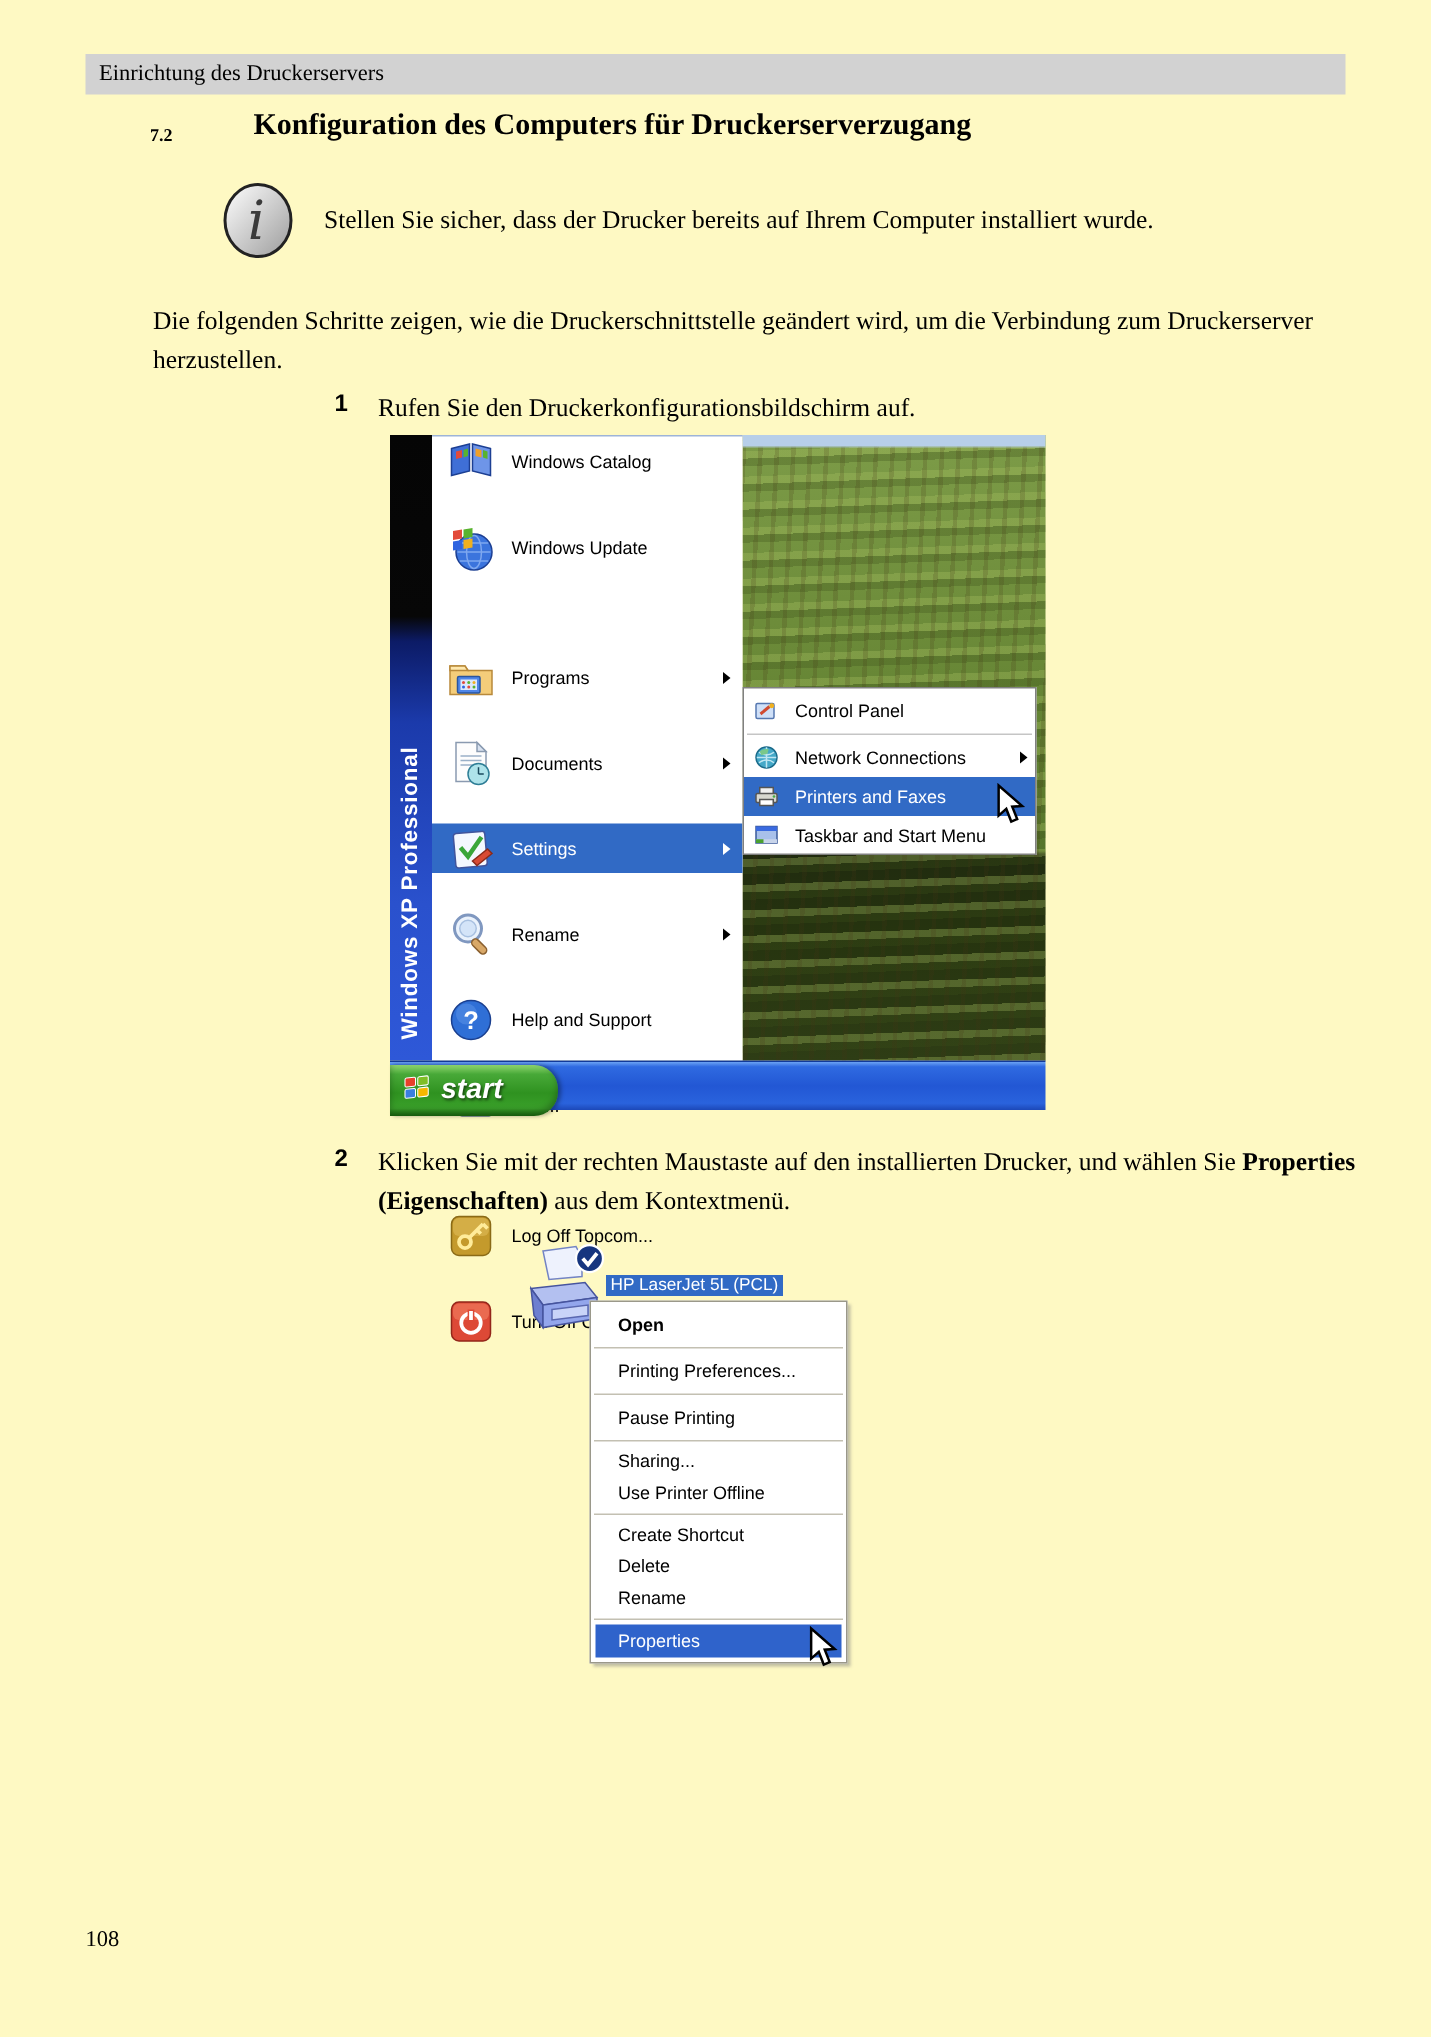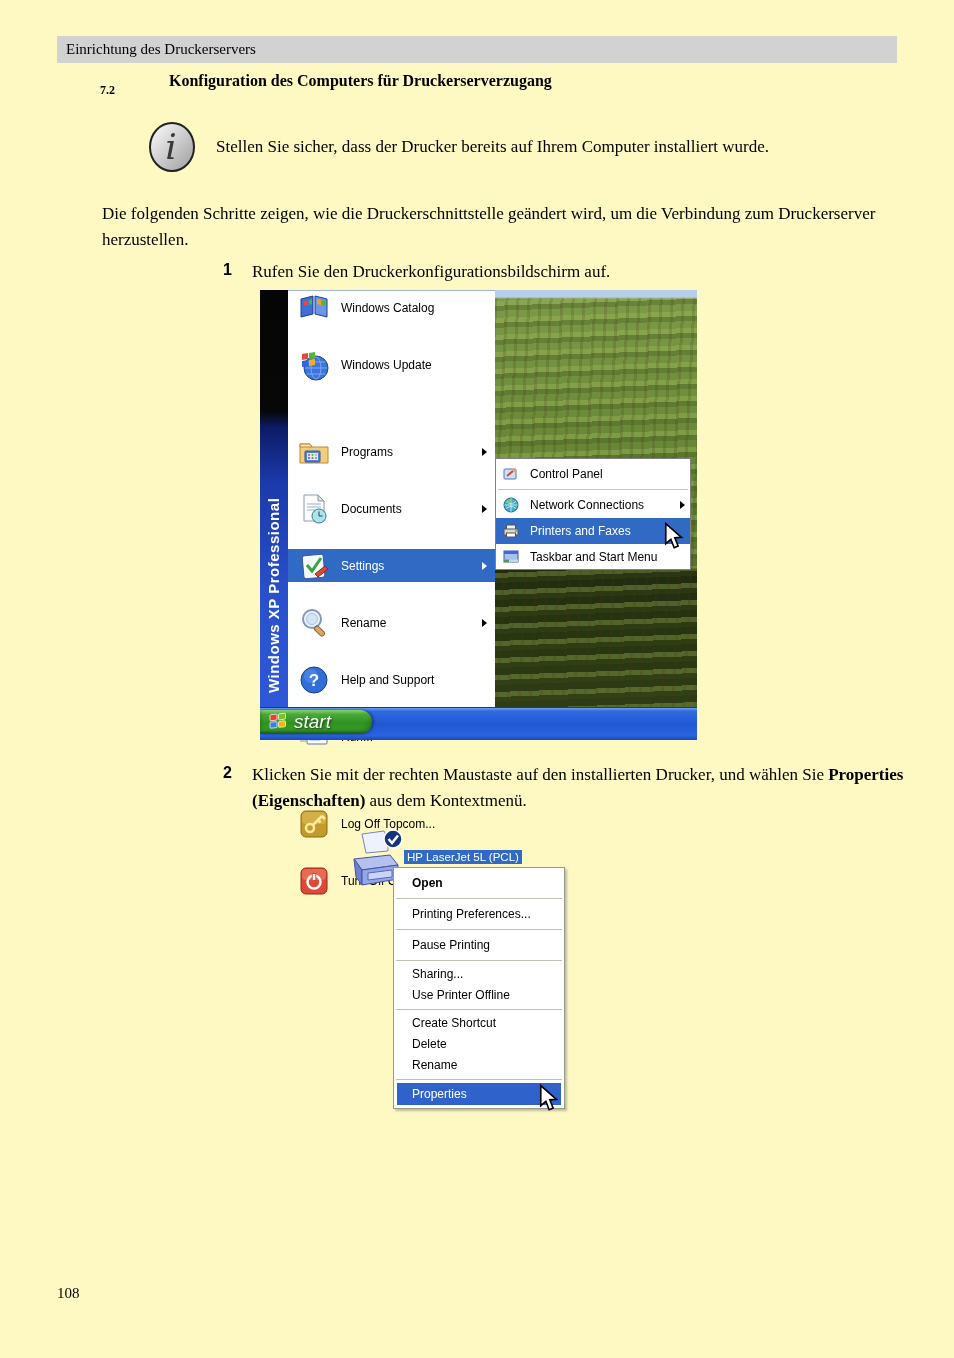--- a/index.html
+++ b/index.html
@@ -4,21 +4,21 @@
 <style>
   html,body{margin:0;padding:0;background:#ffffff;}
   #page{position:relative;width:954px;height:1358px;background:#fef9c3;
         font-family:"Liberation Serif",serif;color:#000;overflow:hidden;}
 
   
   .header-bar{position:absolute;left:57px;top:36px;width:840px;height:27px;
               background:#d2d2d2;font-size:15px;line-height:27px;padding-left:9px;
               box-sizing:border-box;}
   .sec-num{position:absolute;left:100px;top:72px;font-weight:bold;font-size:12px;margin-top:11px;}
-  .sec-title{position:absolute;left:169px;top:72px;font-weight:bold;font-size:16px;}
+  .sec-title{position:absolute;left:169px;top:72px;font-weight:bold;font-size:20px;}
   .note-icon{position:absolute;left:147px;top:121px;}
   .note-text{position:absolute;left:216px;top:137px;width:690px;font-size:17px;}
   .intro{position:absolute;left:102px;top:201px;width:785px;font-size:17px;line-height:26px;}
   .step-num{position:absolute;font-family:"Liberation Sans",sans-serif;font-weight:bold;font-size:16px;}
   .step-text{position:absolute;font-size:17px;line-height:26px;}
   .page-num{position:absolute;left:57px;top:1285px;font-size:15px;}
 
   
   .shot1{position:absolute;left:260px;top:290px;width:437px;height:450px;
          font-family:"Liberation Sans",sans-serif;font-size:12px;}
@@ -49,26 +49,26 @@
   .submenu{position:absolute;left:235px;top:168px;width:196px;height:112px;background:#fff;
            border:1px solid #808080;box-sizing:border-box;padding-top:2px;}
   .sub-row{display:flex;align-items:center;height:26px;padding:0 5px 0 6px;}
   .sub-row.hl{background:#316ac5;color:#fff;}
   .sub-ico{width:18px;height:18px;flex:0 0 18px;margin-right:10px;display:flex;
            align-items:center;justify-content:center;}
   .sub-sep{height:1px;background:#c5c5c5;margin:2px 2px;}
   .taskbar{position:absolute;left:0;top:417px;width:437px;height:33px;
            background:linear-gradient(180deg,#6ba2f4 0,#2f6ae1 10%,#2257d4 50%,#2a63dd 86%,#1c48b8 100%);
            border-top:1px solid #123a9a;box-sizing:border-box;}
-  .start-btn{position:absolute;left:0;top:2px;height:24px;width:112px;
+  .start-btn{position:absolute;left:0;top:2px;height:34px;width:112px;
              border-radius:0 16px 16px 0;
              background:linear-gradient(180deg,#8fd66f 0,#48a938 18%,#2f9220 55%,#3aa02a 85%,#1f7a12 100%);
              box-shadow:inset 0 -3px 5px rgba(0,0,0,.3),2px 0 3px rgba(0,0,0,.35);
              display:flex;align-items:center;gap:6px;padding-left:8px;box-sizing:border-box;
-             color:#fff;font-style:italic;font-weight:normal;font-size:19px;
+             color:#fff;font-style:italic;font-weight:bold;font-size:19px;
              text-shadow:1px 1px 2px rgba(0,0,0,.55);}
   .cursor1{position:absolute;left:403px;top:232px;}
 
   
   .shot2{position:absolute;left:350px;top:826px;width:245px;height:305px;
          font-family:"Liberation Sans",sans-serif;font-size:12px;}
   .printer-ico{position:absolute;left:0;top:2px;}
   .printer-label{position:absolute;left:54px;top:24px;background:#316ac5;color:#fff;
                  font-size:11.5px;padding:1px 3px;white-space:nowrap;}
   .ctx-menu{position:absolute;left:43px;top:41px;width:172px;background:#fff;

